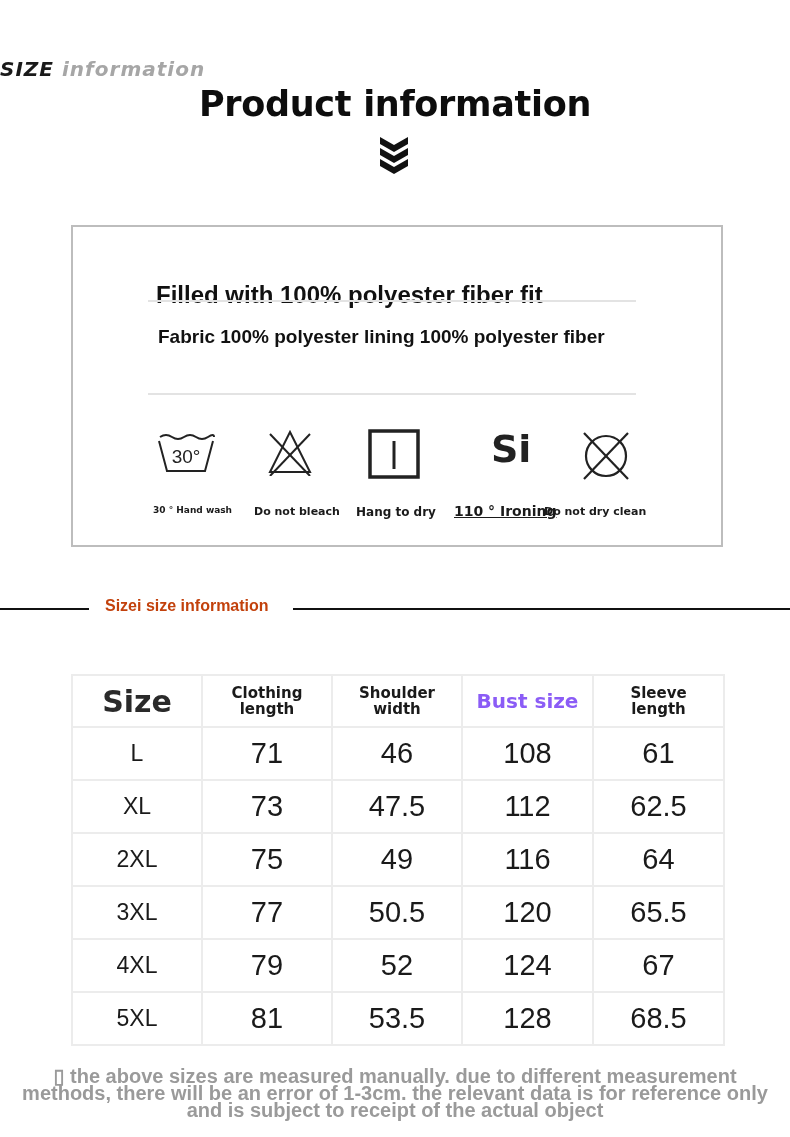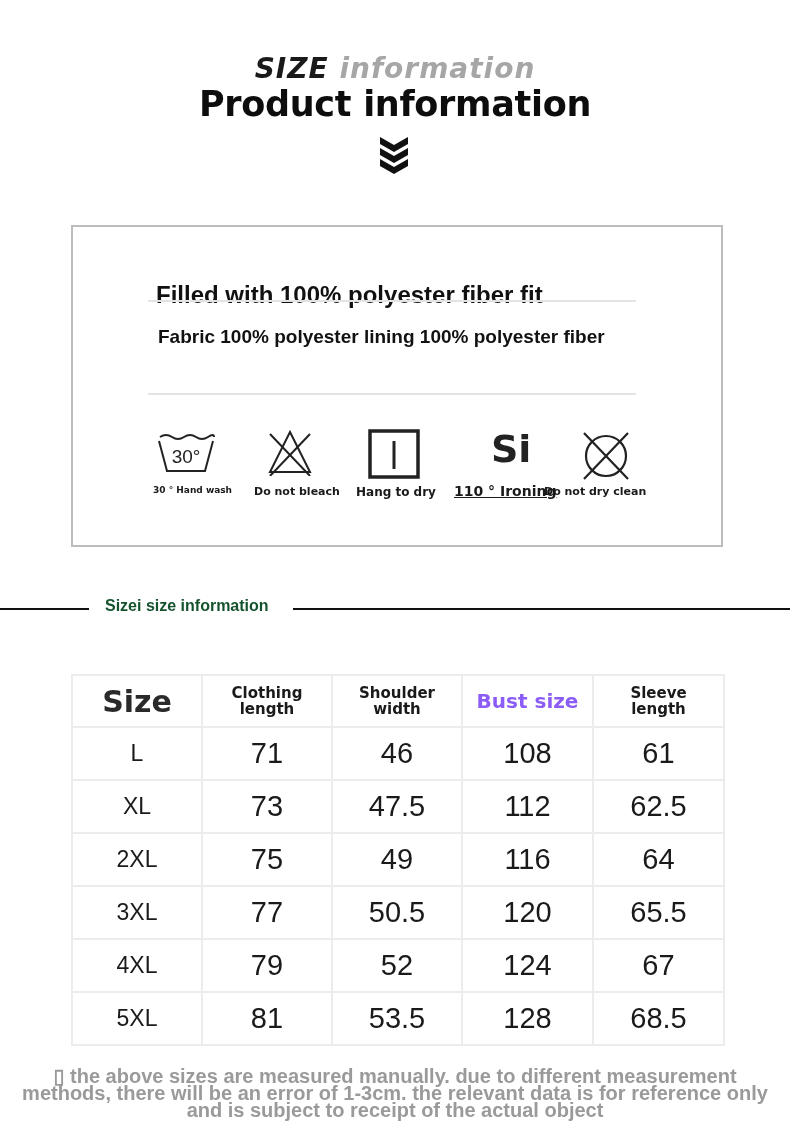--- a/index.html
+++ b/index.html
@@ -1,22 +1,22 @@
 <!DOCTYPE html>
 <html><head>
   <meta charset="utf-8">
   <style>
     * { box-sizing: border-box; margin: 0; padding: 0; }
     html, body { width: 790px; height: 1137px; background: #ffffff; overflow: hidden; }
     body { position: relative; font-family: "DejaVu Sans", sans-serif; color: #111; }
 
     .eyebrow {
-      position: absolute; top: 56px; left: 0; width: 790px; text-align: center;
+      position: absolute; top: 56px; left: 0; width: 790px; 
       font-family: "DejaVu Sans", sans-serif; font-weight: bold; font-style: italic;
-      font-size: 28px; letter-spacing: 1px; line-height: 26px;
+      font-size: 20px; letter-spacing: 1px; line-height: 26px;
     }
     .eyebrow .a { color: #1a1a1a; }
     .eyebrow .b { color: #a6a6a6; }
 
     .title {
       position: absolute; top: 82px; left: 0; width: 790px; text-align: center;
       font-family: "DejaVu Sans", sans-serif; font-weight: bold; font-size: 35px;
       line-height: 44px; color: #0d0d0d; letter-spacing: -0.3px;
     }
     .chevrons { position: absolute; top: 135px; left: 378px; width: 32px; height: 42px; }
@@ -35,29 +35,29 @@
       position: absolute; top: 325px; left: 158px;
       font-family: "Liberation Sans", sans-serif; font-weight: bold; font-size: 19px;
       color: #111; line-height: 24px;
     }
     .hr2 { position: absolute; top: 393px; left: 148px; width: 488px; height: 2px; background: #e3e3e3; }
 
     .care { position: absolute; top: 425px; }
     .care .ico { position: absolute; }
     .care .lbl {
       position: absolute; white-space: nowrap; font-family: "DejaVu Sans", sans-serif;
-      font-weight: bold; color: #1a1a1a; text-align: left;
+      font-weight: bold; color: #1a1a1a; text-align: left; margin-top: 20px;
     }
 
     .section-head { position: absolute; top: 596px; left: 0; width: 790px; height: 22px; }
     .section-head .line-l { position: absolute; top: 12px; left: 0; width: 89px; height: 2px; background: #111; }
     .section-head .line-r { position: absolute; top: 12px; left: 293px; width: 497px; height: 2px; background: #111; }
     .section-head .txt {
       position: absolute; top: 0; left: 105px; font-family: "Liberation Sans", sans-serif;
-      font-weight: bold; font-size: 16px; line-height: 20px; color: #14532d;
+      font-weight: bold; font-size: 16px; line-height: 20px; color: #c2410c;
     }
 
     table.size-table {
       position: absolute; top: 674px; left: 71px; width: 652px;
       border-collapse: collapse; table-layout: fixed;
     }
     .size-table td, .size-table th {
       border: 2px solid #ececec; text-align: center; vertical-align: middle;
       color: #1a1a1a; padding: 0;
     }

